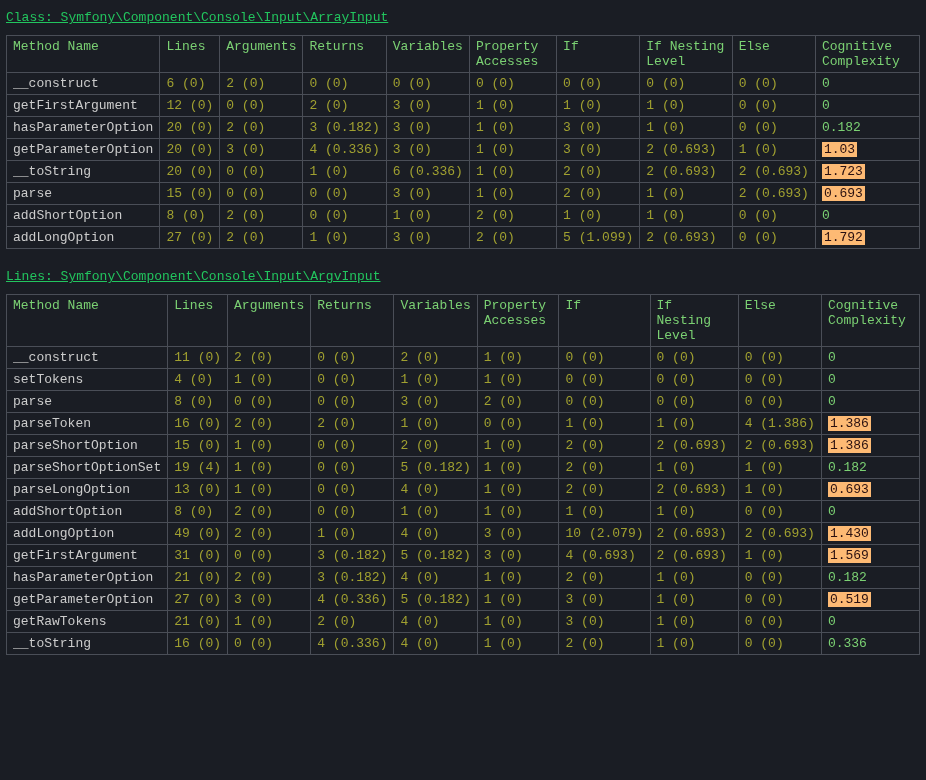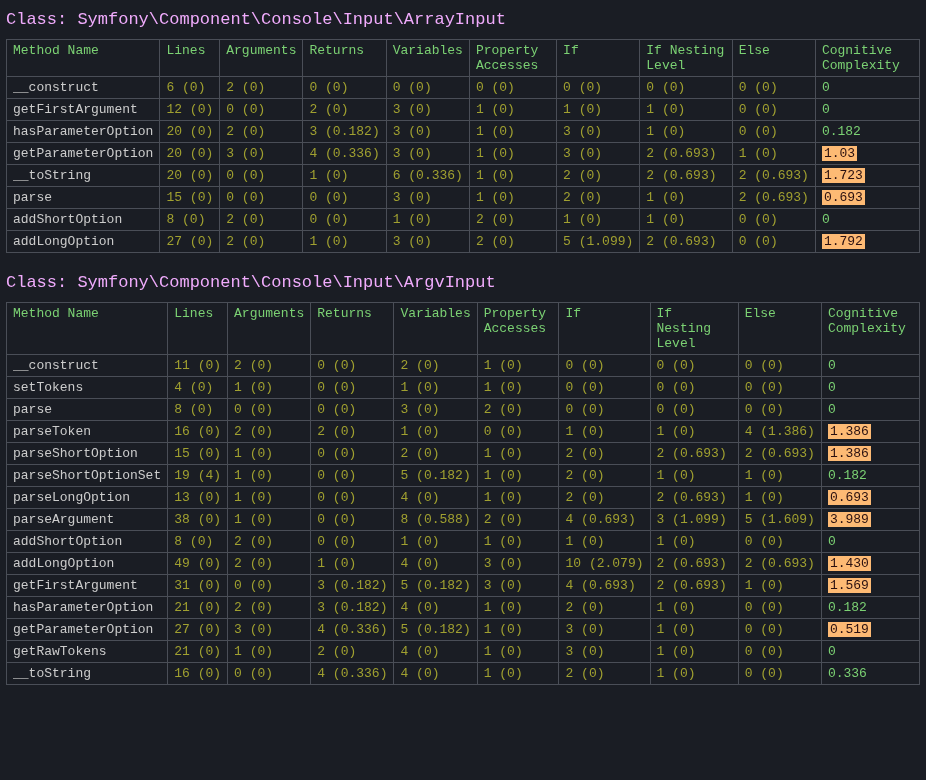--- a/index.html
+++ b/index.html
@@ -6,23 +6,24 @@
     margin: 0;
     padding: 8px 6px;
     background: #1a1d24;
     color: #cccccc;
     font-family: 'Menlo', 'Consolas', 'Courier New', monospace;
     font-size: 13px;
     width: 926px;
     box-sizing: border-box;
   }
   .class-title {
-    color: #f0abfc;
+    color: #22c55e;
     margin: 2px 0 10px 0;
-    font-size: 17px;
+    font-size: 13px;
+    text-decoration: underline;
   }
   table {
     border-collapse: collapse;
     width: 100%;
     margin-bottom: 20px;
     padding-left: 12px;
   }
   th, td {
     border: 1px solid #4a4e57;
     padding: 3px 6px;
@@ -151,21 +152,21 @@
           <td class="olive">1 (0)</td>
           <td class="olive">3 (0)</td>
           <td class="olive">2 (0)</td>
           <td class="olive">5 (1.099)</td>
           <td class="olive">2 (0.693)</td>
           <td class="olive">0 (0)</td>
           <td><span class="hl">1.792</span></td>
         </tr>
       </tbody>
     </table>
-    <div class="class-title">Class: Symfony\Component\Console\Input\ArgvInput</div>
+    <div class="class-title">Lines: Symfony\Component\Console\Input\ArgvInput</div>
     <table>
       <thead>
         <tr>
           <th style="white-space: normal;">Method Name</th>
           <th style="white-space: normal;">Lines</th>
           <th style="white-space: normal;">Arguments</th>
           <th style="white-space: normal;">Returns</th>
           <th style="white-space: normal;">Variables</th>
           <th style="white-space: normal;">Property Accesses</th>
           <th style="white-space: normal;">If</th>
@@ -253,32 +254,20 @@
           <td class="olive">1 (0)</td>
           <td class="olive">0 (0)</td>
           <td class="olive">4 (0)</td>
           <td class="olive">1 (0)</td>
           <td class="olive">2 (0)</td>
           <td class="olive">2 (0.693)</td>
           <td class="olive">1 (0)</td>
           <td><span class="hl">0.693</span></td>
         </tr>
         <tr>
-          <td class="first">parseArgument</td>
-          <td class="olive">38 (0)</td>
-          <td class="olive">1 (0)</td>
-          <td class="olive">0 (0)</td>
-          <td class="olive">8 (0.588)</td>
-          <td class="olive">2 (0)</td>
-          <td class="olive">4 (0.693)</td>
-          <td class="olive">3 (1.099)</td>
-          <td class="olive">5 (1.609)</td>
-          <td><span class="hl">3.989</span></td>
-        </tr>
-        <tr>
           <td class="first">addShortOption</td>
           <td class="olive">8 (0)</td>
           <td class="olive">2 (0)</td>
           <td class="olive">0 (0)</td>
           <td class="olive">1 (0)</td>
           <td class="olive">1 (0)</td>
           <td class="olive">1 (0)</td>
           <td class="olive">1 (0)</td>
           <td class="olive">0 (0)</td>
           <td class="green">0</td>

